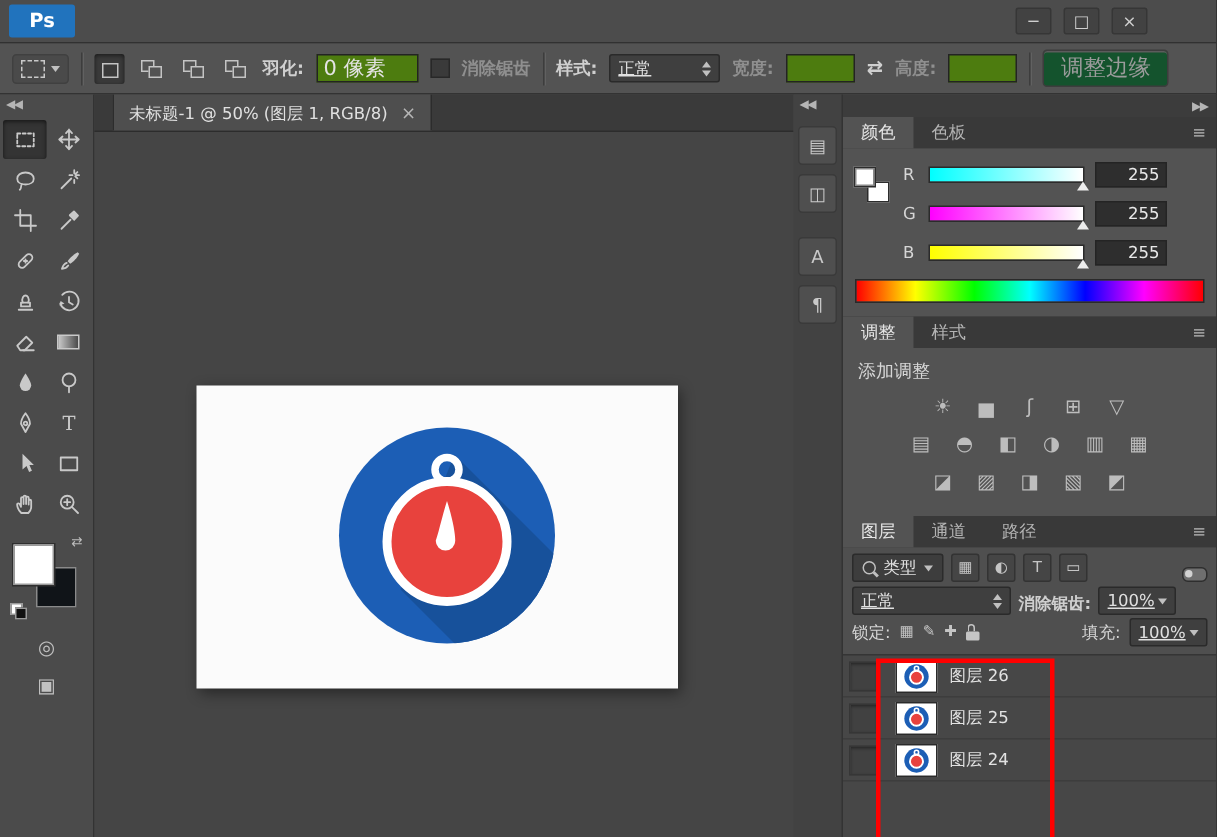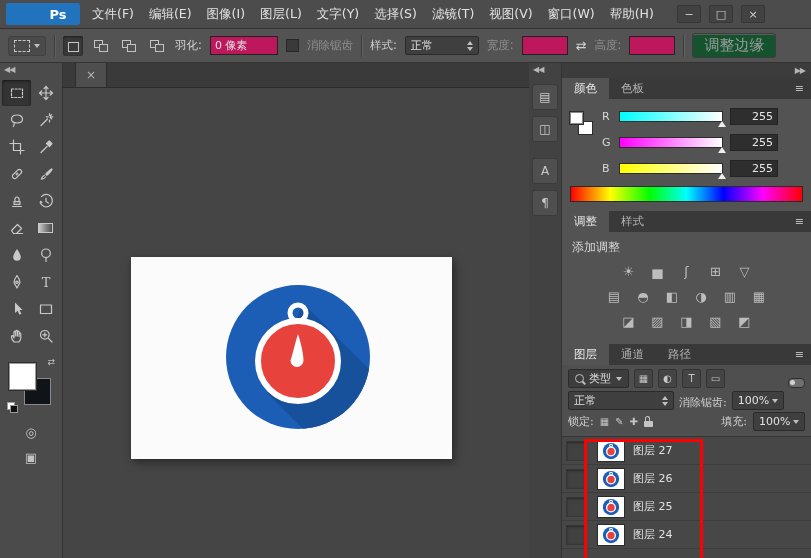--- a/index.html
+++ b/index.html
@@ -3,21 +3,21 @@
 <meta charset="utf-8">
 <style>
   html,body{margin:0;padding:0;background:#222;}
   .app{position:relative;width:811px;height:558px;overflow:hidden;background:#454545;
        font-family:"DejaVu Sans","Liberation Sans",sans-serif;color:#d6d6d6;font-size:12px;
        -webkit-font-smoothing:antialiased;}
   
   .titlebar{position:absolute;top:0;left:0;right:0;height:28px;background:#4c4c4c;
             border-bottom:1px solid #313131;display:flex;align-items:center;}
   .ps-logo{width:44px;height:22px;margin:0 12px 0 6px;background:#2173bd;color:#ffffff;
-           font-weight:bold;font-size:13px;display:flex;align-items:center;justify-content:center;border-radius:2px;padding-left:30px;}
+           font-weight:bold;font-size:13px;display:flex;align-items:center;justify-content:center;border-radius:2px;}
   .menus{display:flex;gap:15px;font-size:12.5px;color:#e2e2e2;}
   .menus span{cursor:default;}
   .winctl{margin-left:auto;margin-right:46px;display:flex;gap:8px;}
   .winctl span{width:22px;height:16px;display:flex;align-items:center;justify-content:center;
                color:#cfcfcf;font-size:11px;background:#424242;border:1px solid #363636;border-radius:2px;}
   
   .optionsbar{position:absolute;top:29px;left:0;right:0;height:33px;background:#535353;
               border-bottom:1px solid #333;display:flex;align-items:center;padding:0 8px;gap:8px;}
   .opt-sep{width:1px;height:22px;background:#3d3d3d;box-shadow:1px 0 0 #616161;}
   .preset{display:flex;align-items:center;gap:4px;padding:3px 5px;background:#4a4a4a;
@@ -25,27 +25,27 @@
   .dashedbox{width:14px;height:10px;border:1px dashed #c9c9c9;display:block;}
   .caret{width:0;height:0;border-left:3px solid transparent;border-right:3px solid transparent;
          border-top:4px solid #c0c0c0;display:inline-block;}
   .caret.up{border-top:none;border-bottom:4px solid #c0c0c0;}
   .spin{display:flex;flex-direction:column;gap:2px;margin-left:auto;padding-left:6px;}
   .mode{width:20px;height:20px;position:relative;border-radius:2px;}
   .mode.pressed{background:#3a3a3a;box-shadow:inset 0 1px 3px rgba(0,0,0,.55);}
   .msq{position:absolute;left:5px;top:6px;width:9px;height:8px;border:1px solid #c4c4c4;}
   .m2a{position:absolute;left:3px;top:4px;width:7px;height:6px;border:1px solid #c4c4c4;}
   .m2b{position:absolute;left:8px;top:8px;width:7px;height:6px;border:1px solid #c4c4c4;background:#535353;}
-  .lbl{font-size:11.5px;color:#cfcfcf;white-space:nowrap;}
+  .lbl{font-size:11.5px;color:#cfcfcf;white-space:nowrap;font-weight:bold;}
   .lbl.dim{color:#8f8f8f;}
-  input.field{height:17px;background:#be185d;border:1px solid #232323;color:#e3e3e3;
-              font-size:11px;padding:0 4px;font-family:inherit;}
+  input.field{height:17px;background:#4d7c0f;border:1px solid #232323;color:#e3e3e3;
+              font-size:14px;padding:0 4px;font-family:inherit;}
   .checkbox{width:11px;height:11px;background:#3a3a3a;border:1px solid #282828;display:inline-block;}
   .dropdown{height:19px;background:#3f3f3f;border:1px solid #2a2a2a;border-radius:2px;
-            display:flex;align-items:center;padding:0 5px;font-size:11px;color:#e0e0e0;box-sizing:border-box;}
+            display:flex;align-items:center;padding:0 5px;font-size:11px;color:#e0e0e0;box-sizing:border-box;text-decoration:underline;}
   .btn{padding:2px 11px;background:#14532d;border:1px solid #3d3d3d;border-radius:3px;
        color:#9b9b9b;font-size:15px;box-shadow:inset 0 1px 0 #5c5c5c;}
   
   .main{position:absolute;top:63px;left:0;right:0;bottom:0;display:flex;}
   
   .toolbar{width:62px;background:#4b4b4b;border-right:1px solid #333;flex:none;}
   .strip-head{height:13px;padding:2px 0 0 4px;font-size:8px;color:#b5b5b5;letter-spacing:-1px;}
   .tools{display:grid;grid-template-columns:29px 29px;justify-content:center;row-gap:1px;margin-top:2px;}
   .tool{height:26px;display:flex;align-items:center;justify-content:center;border-radius:2px;}
   .tool.selected{background:#343434;box-shadow:inset 0 1px 3px rgba(0,0,0,.6);}
@@ -143,32 +143,20 @@
   .annotation{position:absolute;left:22px;top:74px;width:113px;height:420px;
               border:3px solid #ff0000;z-index:6;pointer-events:none;}
 </style>
 </head>
 <body>
 
 <div class="app">
 
   <div class="titlebar">
     <div class="ps-logo">Ps</div>
-    <div class="menus">
-      <span>文件(F)</span>
-      <span>编辑(E)</span>
-      <span>图像(I)</span>
-      <span>图层(L)</span>
-      <span>文字(Y)</span>
-      <span>选择(S)</span>
-      <span>滤镜(T)</span>
-      <span>视图(V)</span>
-      <span>窗口(W)</span>
-      <span>帮助(H)</span>
-    </div>
     <div class="winctl">
       <span>─</span>
       <span>□</span>
       <span>×</span>
     </div>
   </div>
 
   <div class="optionsbar">
     <div class="preset">
       <span class="dashedbox"></span>
@@ -339,20 +327,21 @@
       </div>
       <div class="tb-bottom">
         <span>◎</span>
         <span>▣</span>
       </div>
     </div>
 
     <div class="docarea">
       <div class="tabbar">
         <div class="doctab">
+          <span>未标题-1 @ 50% (图层 1, RGB/8)</span>
           <span class="tabclose">×</span>
         </div>
       </div>
       <div class="canvasarea">
         <div class="artboard">
           <svg viewBox="0 0 321 202">
             <defs>
                 <clipPath id="clipC">
                   <circle cx="167" cy="100" r="72"></circle>
                 </clipPath>
@@ -486,32 +475,20 @@
           <div class="layerrow">
             <span class="eyewell"></span>
             <span class="lthumb">
               <svg viewBox="0 0 24 18">
                   <rect width="24" height="18" fill="#ffffff"></rect>
                   <circle cx="12" cy="9" r="7.5" fill="#1c5eb5"></circle>
                   <circle cx="12" cy="9.5" r="4" fill="#e8423d" stroke="#ffffff" stroke-width="1.2"></circle>
                   <circle cx="12" cy="4" r="1.3" fill="none" stroke="#ffffff" stroke-width="1"></circle>
                 </svg>
             </span>
-            <span class="lname">图层 27</span>
-          </div>
-          <div class="layerrow">
-            <span class="eyewell"></span>
-            <span class="lthumb">
-              <svg viewBox="0 0 24 18">
-                  <rect width="24" height="18" fill="#ffffff"></rect>
-                  <circle cx="12" cy="9" r="7.5" fill="#1c5eb5"></circle>
-                  <circle cx="12" cy="9.5" r="4" fill="#e8423d" stroke="#ffffff" stroke-width="1.2"></circle>
-                  <circle cx="12" cy="4" r="1.3" fill="none" stroke="#ffffff" stroke-width="1"></circle>
-                </svg>
-            </span>
             <span class="lname">图层 26</span>
           </div>
           <div class="layerrow">
             <span class="eyewell"></span>
             <span class="lthumb">
               <svg viewBox="0 0 24 18">
                   <rect width="24" height="18" fill="#ffffff"></rect>
                   <circle cx="12" cy="9" r="7.5" fill="#1c5eb5"></circle>
                   <circle cx="12" cy="9.5" r="4" fill="#e8423d" stroke="#ffffff" stroke-width="1.2"></circle>
                   <circle cx="12" cy="4" r="1.3" fill="none" stroke="#ffffff" stroke-width="1"></circle>

